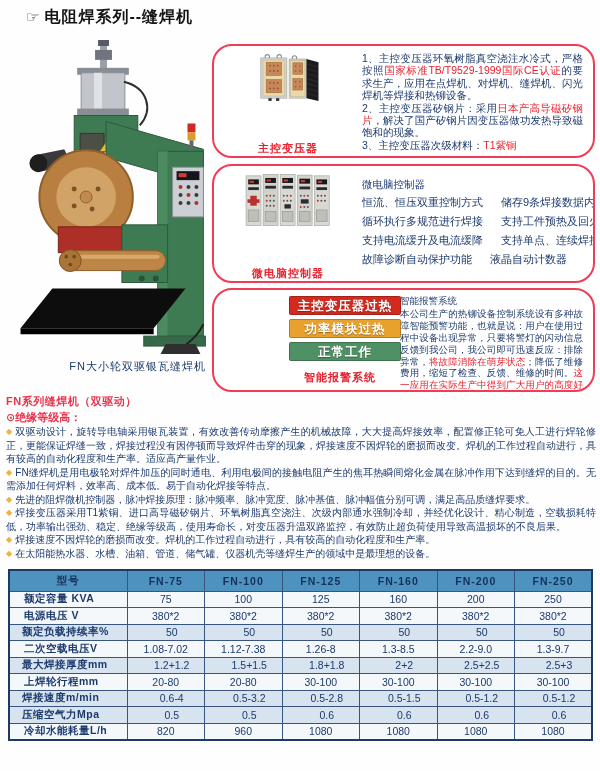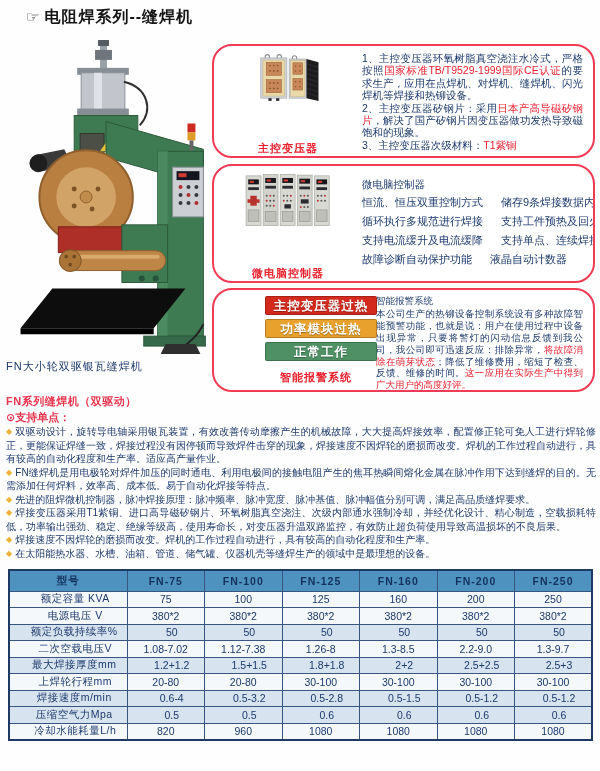--- a/index.html
+++ b/index.html
@@ -8,21 +8,21 @@
   .page {
     position:relative; width:600px; height:771px; background:#fefefe;
     margin:0 auto; overflow:hidden; color:#1d3a6d;
   }
 
   
   .title-row { position:absolute; top:7px; left:26px; font-size:16px; font-weight:bold; color:#151515; letter-spacing:1px; }
   .title-row .hand { font-size:15px; margin-right:4px; color:#222; }
 
   
-  .machine-fig { position:absolute; left:6px; top:40px; width:200px; height:334px; text-align:left; }
+  .machine-fig { position:absolute; left:6px; top:40px; width:200px; height:334px; text-align:right; }
   .machine-caption { position:absolute; bottom:0; width:100%; font-size:11px; color:#1d3a6d; letter-spacing:1px; }
 
   
   .panel {
     position:absolute; left:212px; width:383px; background:#fff;
     border:2px solid #f23b54; border-radius:20px; display:flex; overflow:hidden;
   }
   .panel-p1 { top:44px;  height:114px; }
   .panel-p2 { top:164px; height:119px; }
   .panel-p3 { top:288px; height:104px; }
@@ -32,21 +32,21 @@
 
   .panel-text { flex:1; padding:6px 10px 4px 0; }
   .panel-p1 .panel-text p { font-size:10.5px; line-height:12.4px; text-align:justify; }
   .red { color:#e8222e; }
 
   .panel-p2 .panel-text { padding-top:9px; }
   .ctrl-title { font-size:10.5px; line-height:18px; }
   .ctrl-row { display:flex; gap:18px; font-size:11px; line-height:19px; white-space:nowrap;text-align:center; }
   .ctrl-row span { display:inline-block; }
 
-  .panel-p3 .panel-img { width:162px; flex-direction:row; align-items:flex-start; justify-content:flex-start; padding:5px 0 0 10px; }
+  .panel-p3 .panel-img { width:162px; flex-direction:row; align-items:flex-start; justify-content:flex-start; padding:5px 0 0 10px;margin-left:24px; }
   .lights-col { margin-left:5px; margin-top:1px; }
   .light-label {
     width:112px; height:19px; margin-bottom:4px; border-radius:2px;
     color:#fff; font-weight:bold; font-size:12.5px; line-height:19px; text-align:center;
     letter-spacing:1px; text-shadow:0 1px 1px rgba(0,0,0,.35); border:1px solid rgba(0,0,0,.22);
   }
   .alarm-label { position:absolute; bottom:5px; left:42px; width:120px; text-align:center;
     color:#e8222e; font-weight:bold; font-size:11px; letter-spacing:1px; }
   .panel-p3 .panel-text { font-size:9.5px; line-height:11.9px; padding-top:5px; text-align:justify; }
   .alarm-title { margin-bottom:1px; }
@@ -57,21 +57,21 @@
   .f-sub   { color:#e8354e; font-size:11px; font-weight:bold; margin-top:1px; }
   .bullet  { font-size:10px; line-height:13.5px; color:#1d3a6d; text-align:justify; }
   .bullet .mark { color:#f0b43c; font-size:8px; margin-right:3px; vertical-align:1px; }
 
   
   .spec-table-wrap { position:absolute; left:8px; top:569px; width:585px;border-radius:23px; }
   table.spec { width:100%; border-collapse:collapse; border:2px solid #1e3a64; table-layout:fixed; }
   table.spec th, table.spec td { border:1px solid #38557f; font-size:10.5px; text-align:center; overflow:hidden; }
   table.spec th { height:21px; background:#4e93bf; color:#14305c; font-weight:bold; letter-spacing:1px; }
   table.spec td { height:16.5px; color:#1d3a6d; background:#f4f8fb; }
-  table.spec td.rowlabel { text-align:center; padding-left:14px; font-weight:normal; letter-spacing:.5px; }
+  table.spec td.rowlabel { text-align:left; padding-left:14px; font-weight:bold; letter-spacing:.5px; }
   table.spec tr.shade td { background:#d7e3ee;padding-left:12px; }
   table.spec col.c0 { width:118px; }
 </style>
 </head>
 <body>
 
 <div class="page">
 
   <div class="title-row">
     <span class="hand">☞</span><span>电阻焊系列--缝焊机</span>
@@ -308,21 +308,21 @@
     <div class="panel-text">
       <div class="alarm-title">智能报警系统</div>
       <p>
         <span>本公司生产的热铆设备控制系统设有多种故障智能预警功能，也就是说：用户在使用过程中设备出现异常，只要将警灯的闪动信息反馈到我公司，我公司即可迅速反应：排除异常，</span><span class="red">将故障消除在萌芽状态</span><span>；降低了维修费用，缩短了检查、反馈、维修的时间。</span><span class="red">这一应用在实际生产中得到广大用户的高度好评。</span>
       </p>
     </div>
   </section>
 
   <div class="features">
     <div class="f-title">FN系列缝焊机（双驱动）</div>
-    <div class="f-sub">⊙支持单点：</div>
+    <div class="f-sub">⊙绝缘等级高：</div>
     <div id="feature-list">
         <div class="bullet"><span class="mark">◆</span><span>双驱动设计，旋转导电轴采用银瓦装置，有效改善传动摩擦产生的机械故障，大大提高焊接效率，配置修正轮可免人工进行焊轮修正，更能保证焊缝一致，焊接过程没有因停顿而导致焊件击穿的现象，焊接速度不因焊轮的磨损而改变。焊机的工作过程自动进行，具有较高的自动化程度和生产率。适应高产量作业。</span></div>
         <div class="bullet"><span class="mark">◆</span><span>FN缝焊机是用电极轮对焊件加压的同时通电、利用电极间的接触电阻产生的焦耳热瞬间熔化金属在脉冲作用下达到缝焊的目的。无需添加任何焊料，效率高、成本低。易于自动化焊接等特点。</span></div>
         <div class="bullet"><span class="mark">◆</span><span>先进的阻焊微机控制器，脉冲焊接原理：脉冲频率、脉冲宽度、脉冲基值、脉冲幅值分别可调，满足高品质缝焊要求。</span></div>
         <div class="bullet"><span class="mark">◆</span><span>焊接变压器采用T1紫铜、进口高导磁矽钢片、环氧树脂真空浇注、次级内部通水强制冷却，并经优化设计、精心制造，空载损耗特低，功率输出强劲、稳定、绝缘等级高，使用寿命长，对变压器升温双路监控，有效防止超负荷使用导致高温损坏的不良后果。</span></div>
         <div class="bullet"><span class="mark">◆</span><span>焊接速度不因焊轮的磨损而改变。焊机的工作过程自动进行，具有较高的自动化程度和生产率。</span></div>
         <div class="bullet"><span class="mark">◆</span><span>在太阳能热水器、水槽、油箱、管道、储气罐、仪器机壳等缝焊生产的领域中是最理想的设备。</span></div>
       </div>
   </div>
 

